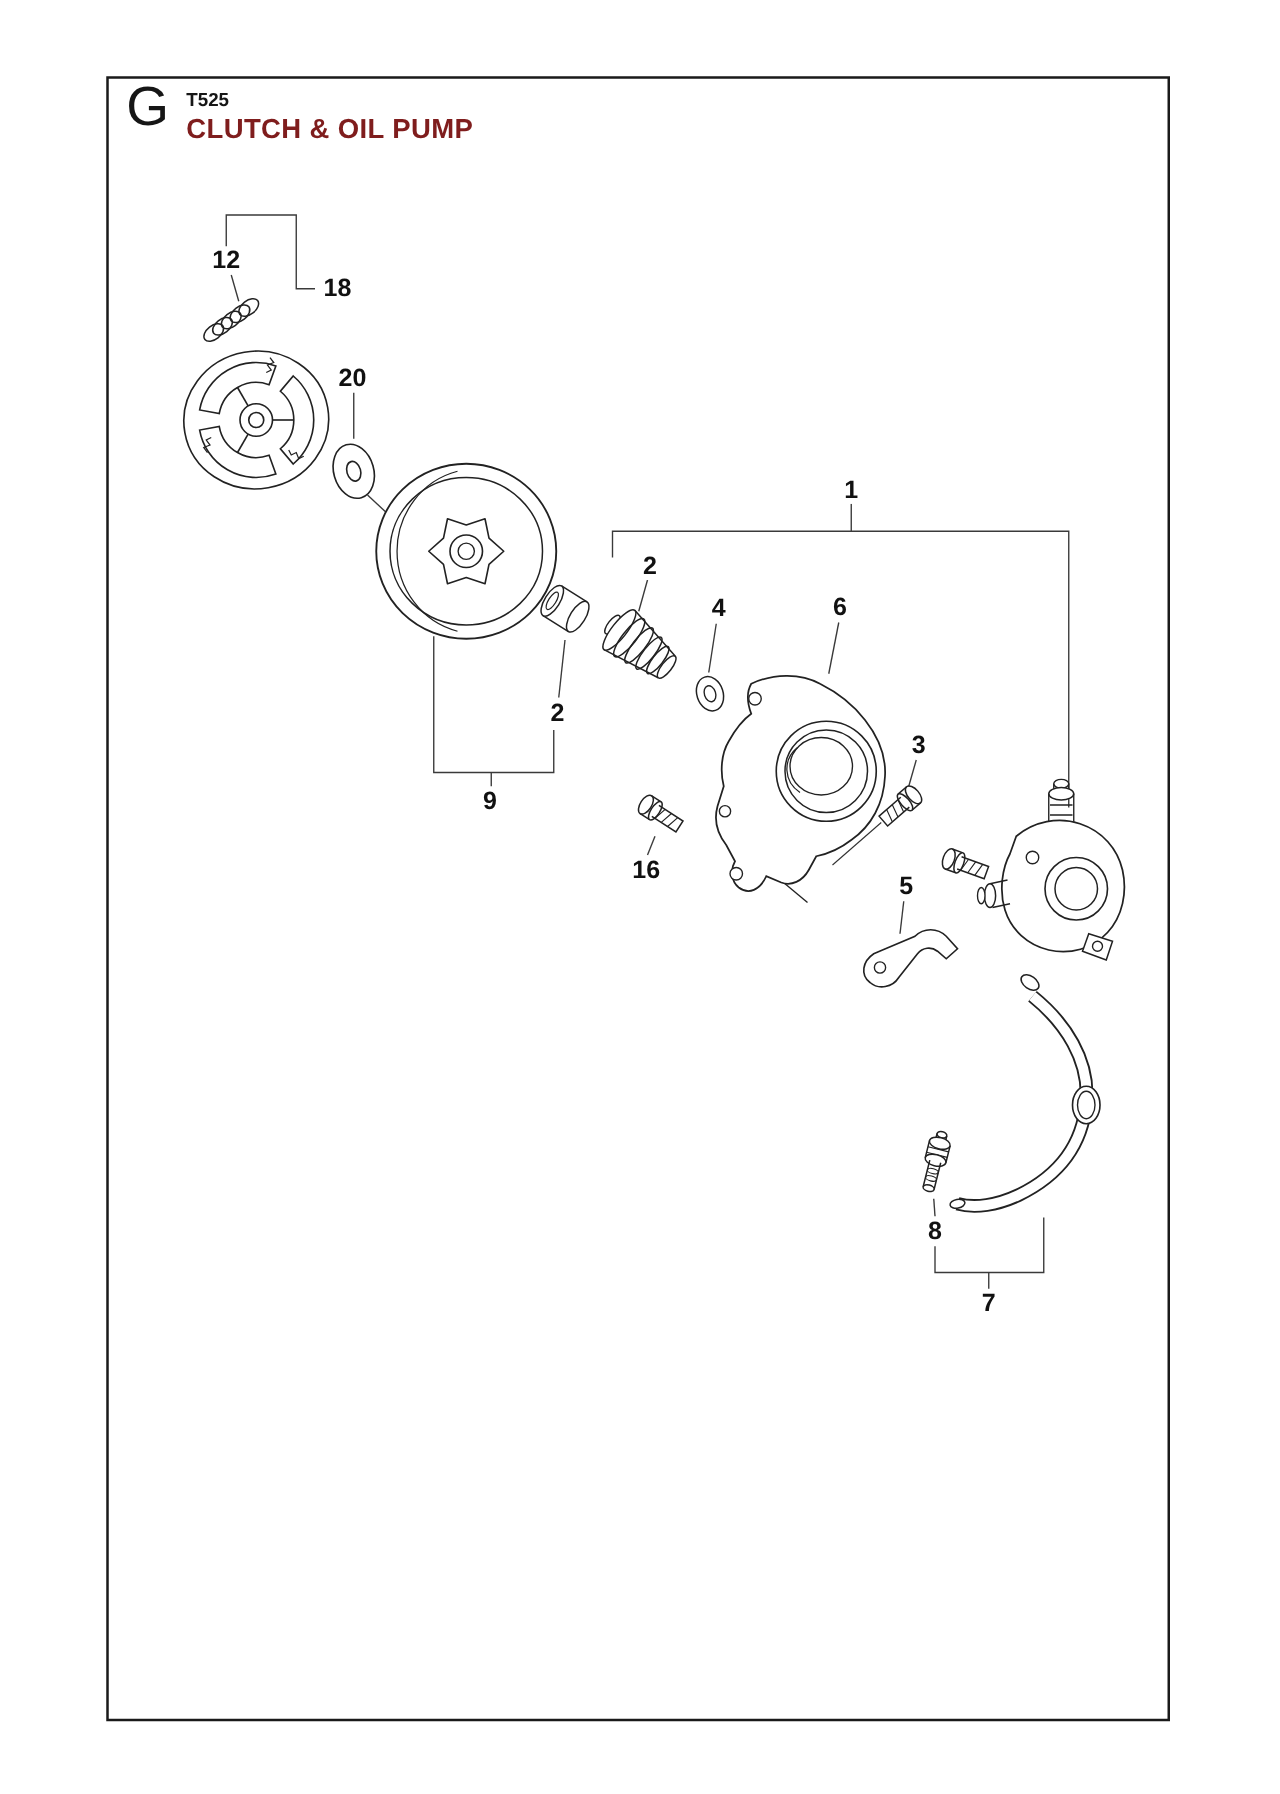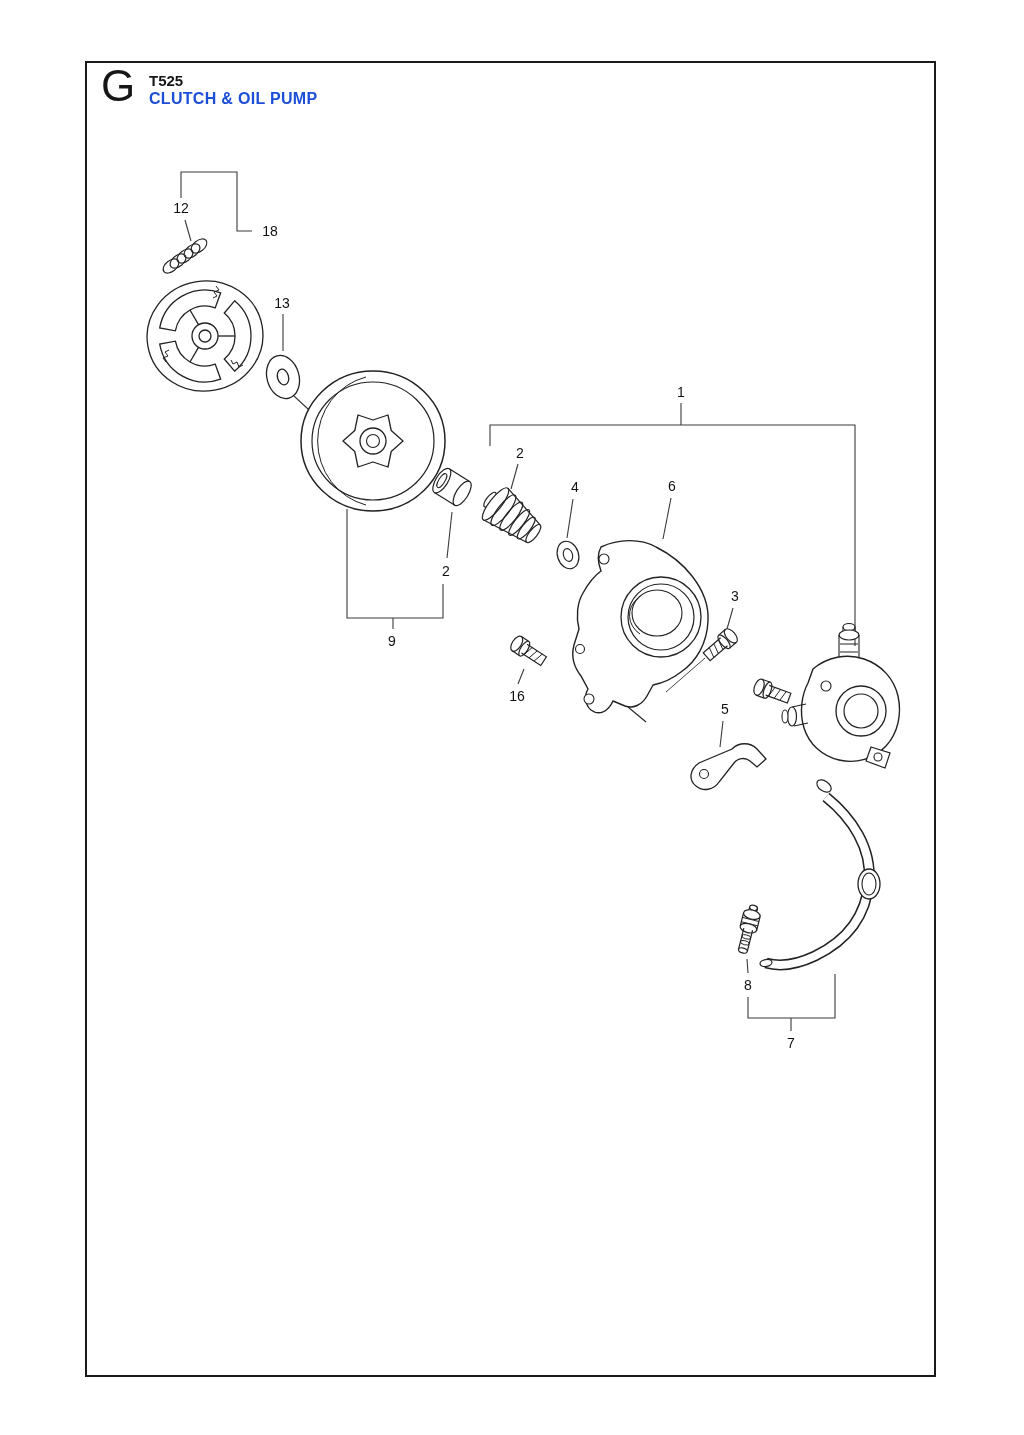--- a/index.html
+++ b/index.html
@@ -12,27 +12,27 @@
     border:2px solid #1a1a1a;box-sizing:border-box;background:transparent;
   }
   .section-letter{
     position:absolute;left:101px;top:64px;font-size:44px;font-weight:400;
     line-height:1;color:#161616;
   }
   .model{
     position:absolute;left:149px;top:72px;font-size:15px;font-weight:bold;color:#161616;text-align:right;
   }
   .title{
-    position:absolute;left:149px;top:90px;font-size:16px;font-weight:bold;
-    letter-spacing:.3px;color:#1d4ed8;
+    position:absolute;left:149px;top:90px;font-size:22px;font-weight:bold;
+    letter-spacing:.3px;color:#7f1d1d;
   }
   svg.diagram{position:absolute;left:0;top:0;}
   .callout{
     position:absolute;transform:translate(-50%,-50%);
-    font-size:14px;font-weight:normal;line-height:1;color:#111;
+    font-size:20px;font-weight:bold;line-height:1;color:#111;
     background:#fff;padding:1px 2px;white-space:nowrap;
   }
 </style>
 </head>
 <body>
 
 <div class="stage">
 
   <div class="frame"></div>
 
@@ -211,17 +211,17 @@
     <div class="callout" style="left:735px;top:596px">3</div>
     <div class="callout" style="left:575px;top:487px">4</div>
     <div class="callout" style="left:725px;top:709px">5</div>
     <div class="callout" style="left:672px;top:486px">6</div>
     <div class="callout" style="left:791px;top:1043px">7</div>
     <div class="callout" style="left:748px;top:985px">8</div>
     <div class="callout" style="left:392px;top:641px">9</div>
     <div class="callout" style="left:446px;top:571px">2</div>
     <div class="callout" style="left:270px;top:231px">18</div>
     <div class="callout" style="left:181px;top:208px">12</div>
-    <div class="callout" style="left:282px;top:303px">13</div>
+    <div class="callout" style="left:282px;top:303px">20</div>
     <div class="callout" style="left:517px;top:696px">16</div>
   </div>
 
 </div>
 
 </body></html>

